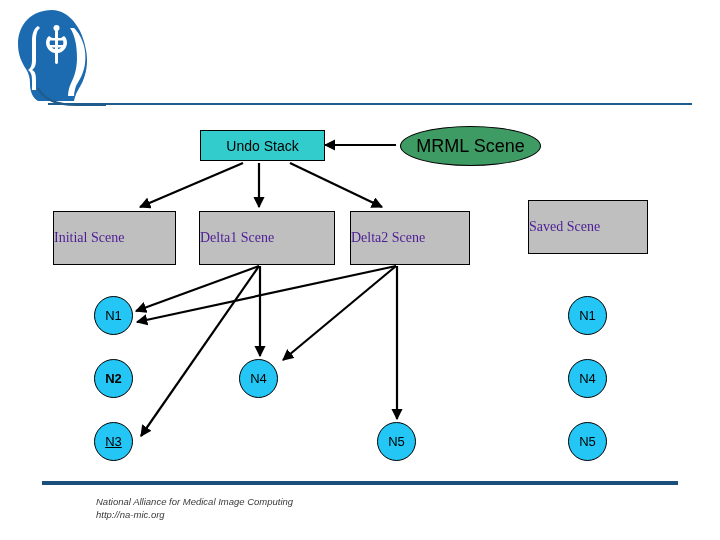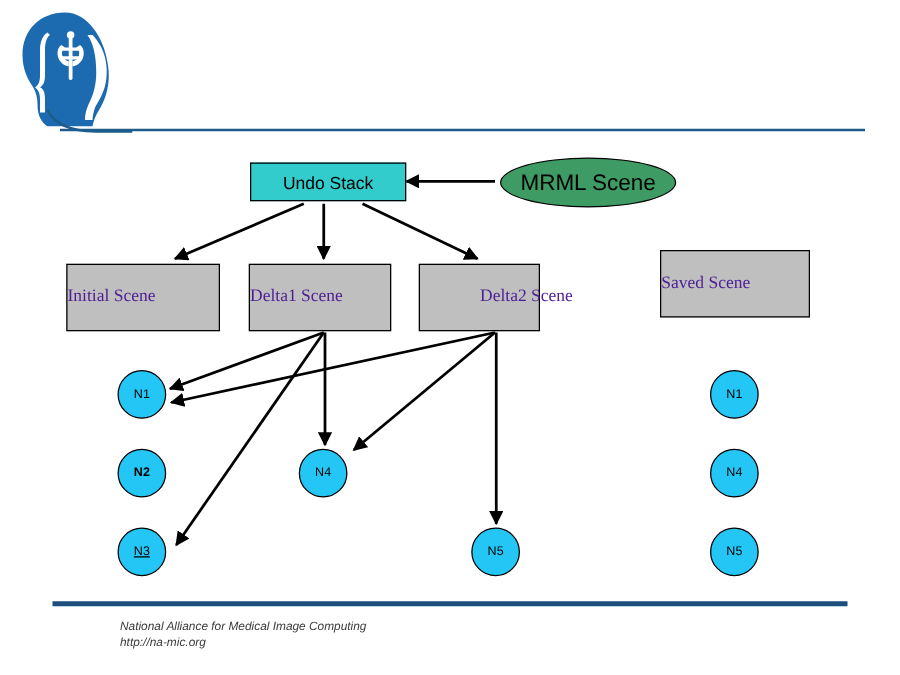--- a/index.html
+++ b/index.html
@@ -57,21 +57,21 @@
   .ellipse-green{
     position:absolute;box-sizing:border-box;
     background:#3E9B63;border:1.5px solid #000000;border-radius:50%;
     display:flex;align-items:center;justify-content:center;
     font-size:18px;color:#000000;white-space:nowrap;
   }
   .circle-node{
     position:absolute;box-sizing:border-box;
     background:#23C6F5;border:1.5px solid #000000;border-radius:50%;
     display:flex;align-items:center;justify-content:center;
-    font-size:10px;color:#000000;
+    font-size:13px;color:#000000;
   }
 </style>
 </head>
 <body>
 
 <div id="slide">
 
   <svg id="logo" viewBox="0 0 84 100">
     <path fill="#1C6BB0" d="M40 2 C20 2 6 16 6 36 C6 47 10 55 14 61 C17 66 18 70 18 76
       C18 84 21 90 26 93 L62 93 C62 93 63 88 65 84 C67 80 70 76 72 70
@@ -126,24 +126,24 @@
     <span>Undo Stack</span>
   </div>
 
   <div class="ellipse-green" style="left:400px;top:126px;width:141px;height:40px;">
     <span>MRML Scene</span>
   </div>
 
   <div class="node-box" style="left:53px;top:211px;width:123px;height:54px;">
     <span>Initial Scene</span>
   </div>
-  <div class="node-box" style="left:199px;top:211px;width:114px;height:54px;">
+  <div class="node-box" style="left:199px;top:211px;width:136px;height:54px;">
     <span>Delta1 Scene</span>
   </div>
-  <div class="node-box" style="left:335px;top:211px;width:97px;height:54px;padding-left:48px;">
+  <div class="node-box" style="left:350px;top:211px;width:120px;height:54px;">
     <span>Delta2 Scene</span>
   </div>
   <div class="node-box" style="left:528px;top:200px;width:120px;height:54px;">
     <span>Saved Scene</span>
   </div>
 
   <div class="circle-node" style="left:94px;top:296px;width:39px;height:39px;">
     <span>N1</span>
   </div>
   <div class="circle-node" style="left:94px;top:359px;width:39px;height:39px;font-weight:bold;">

